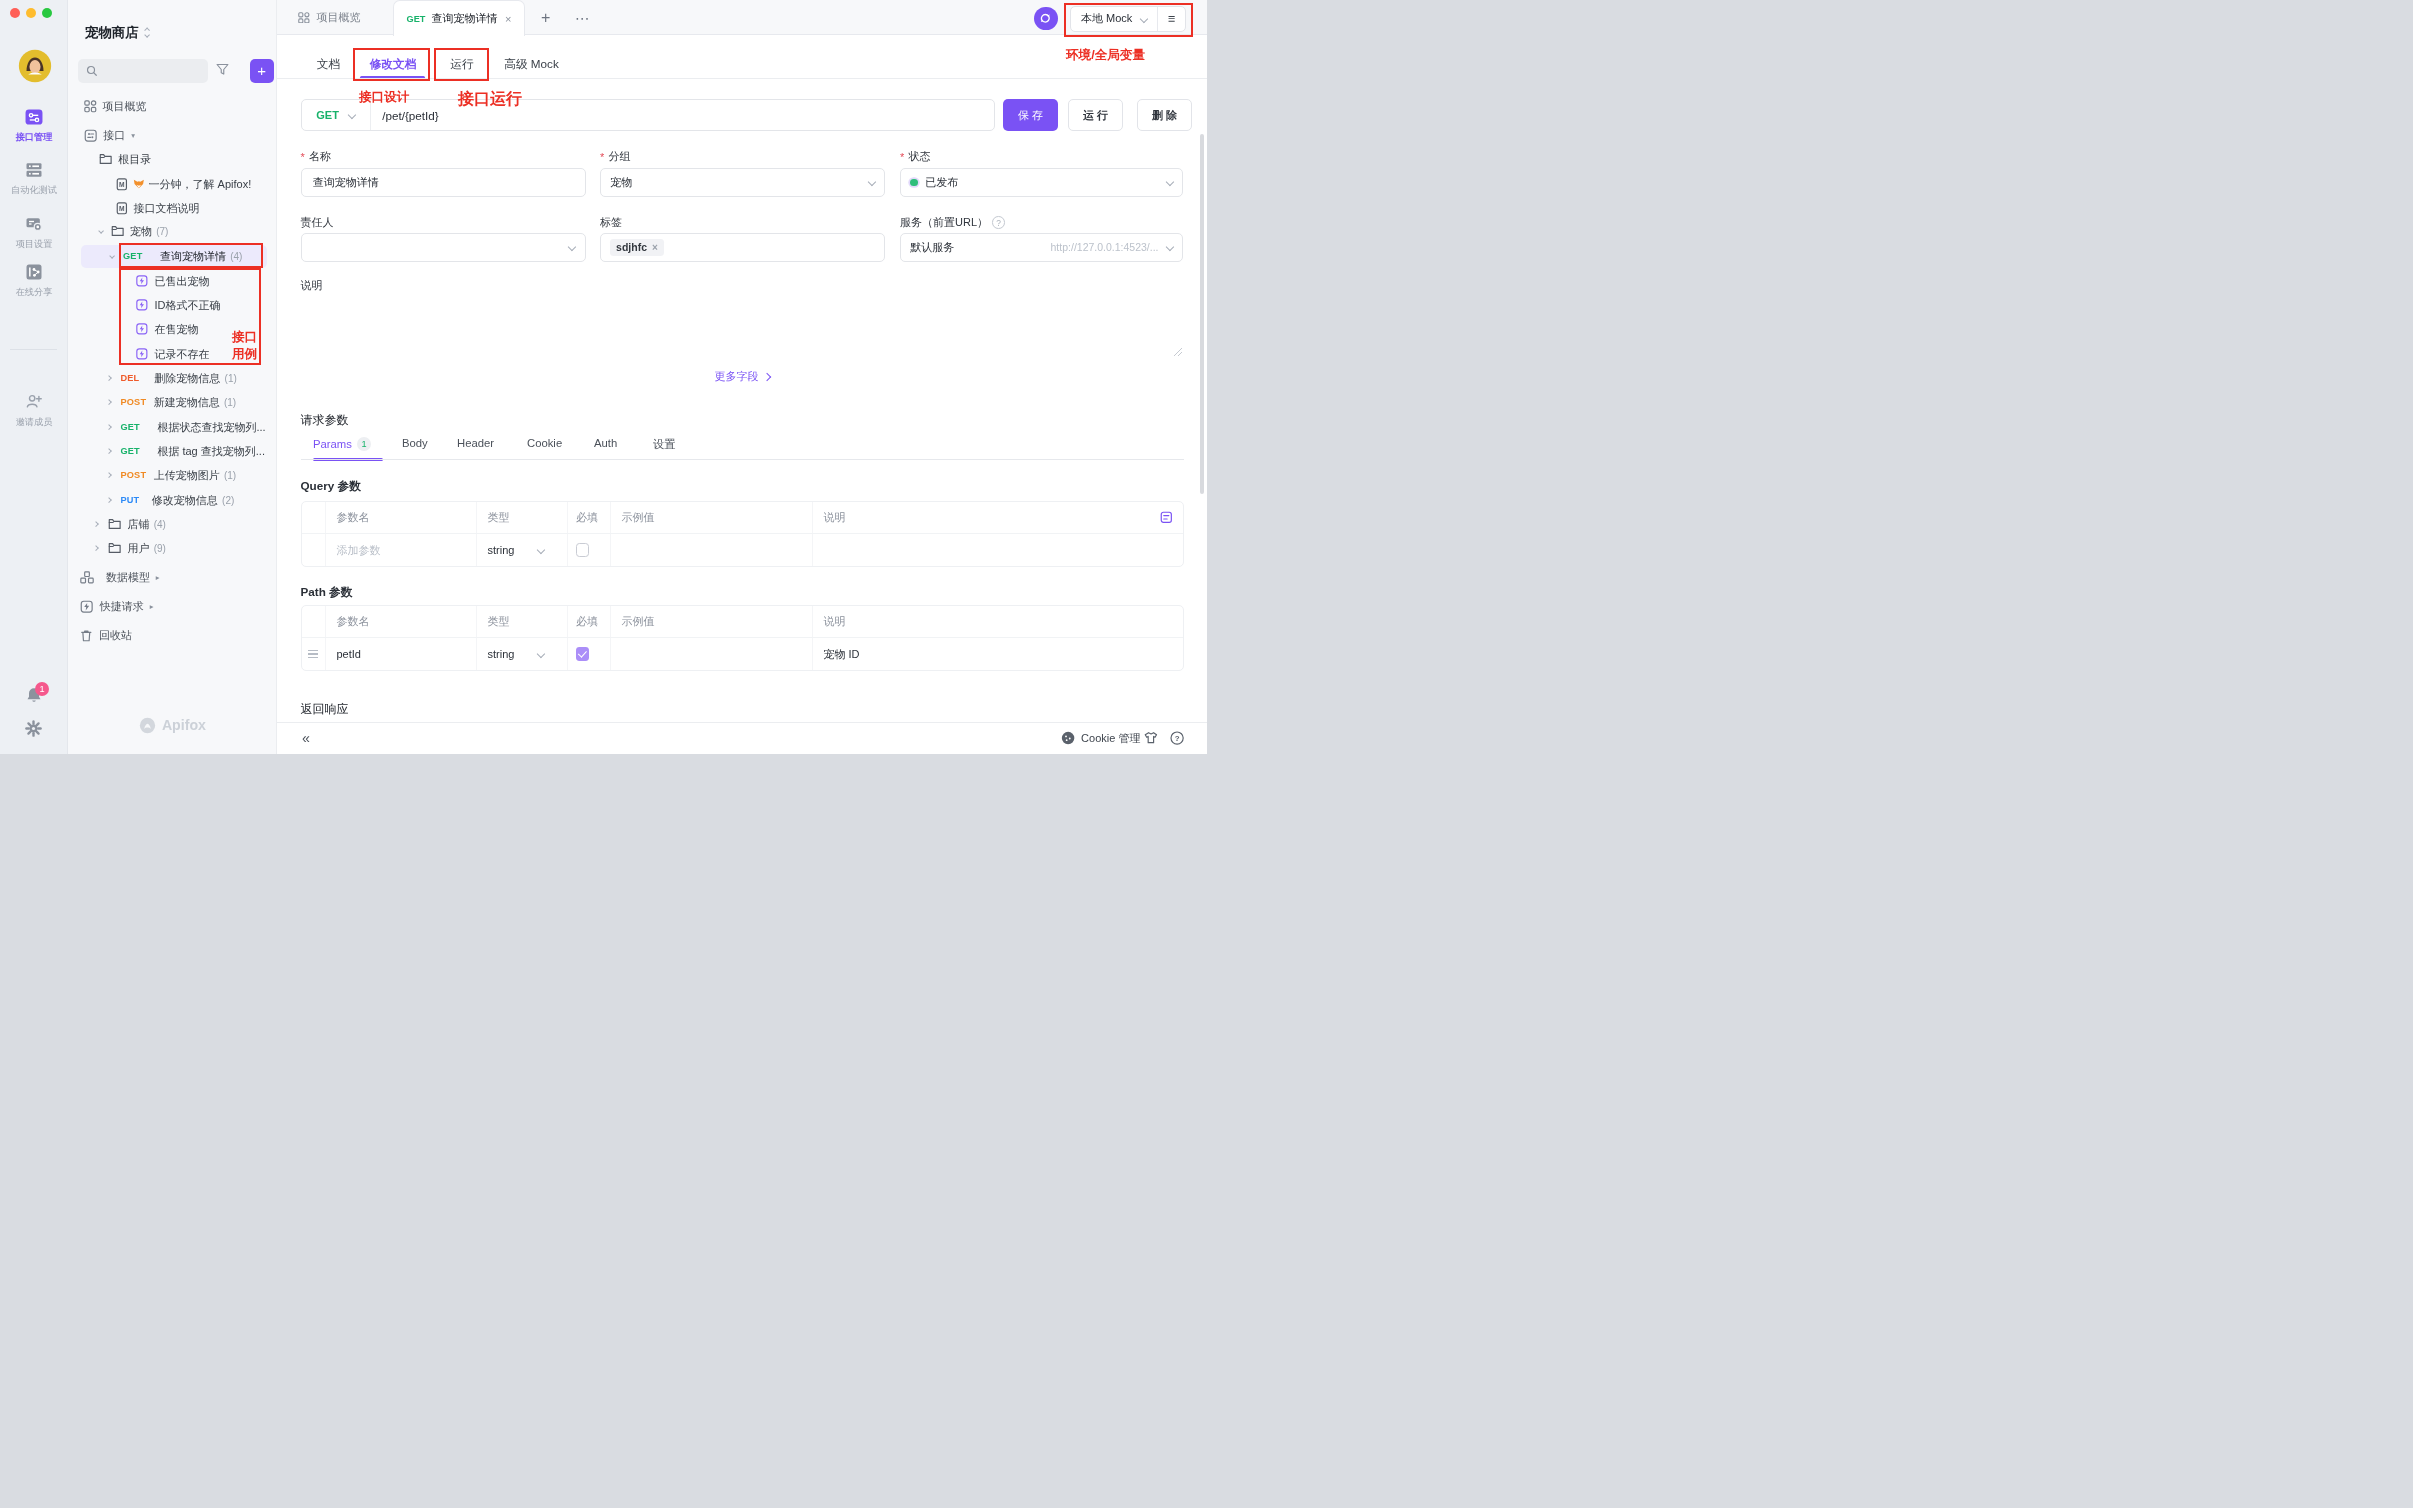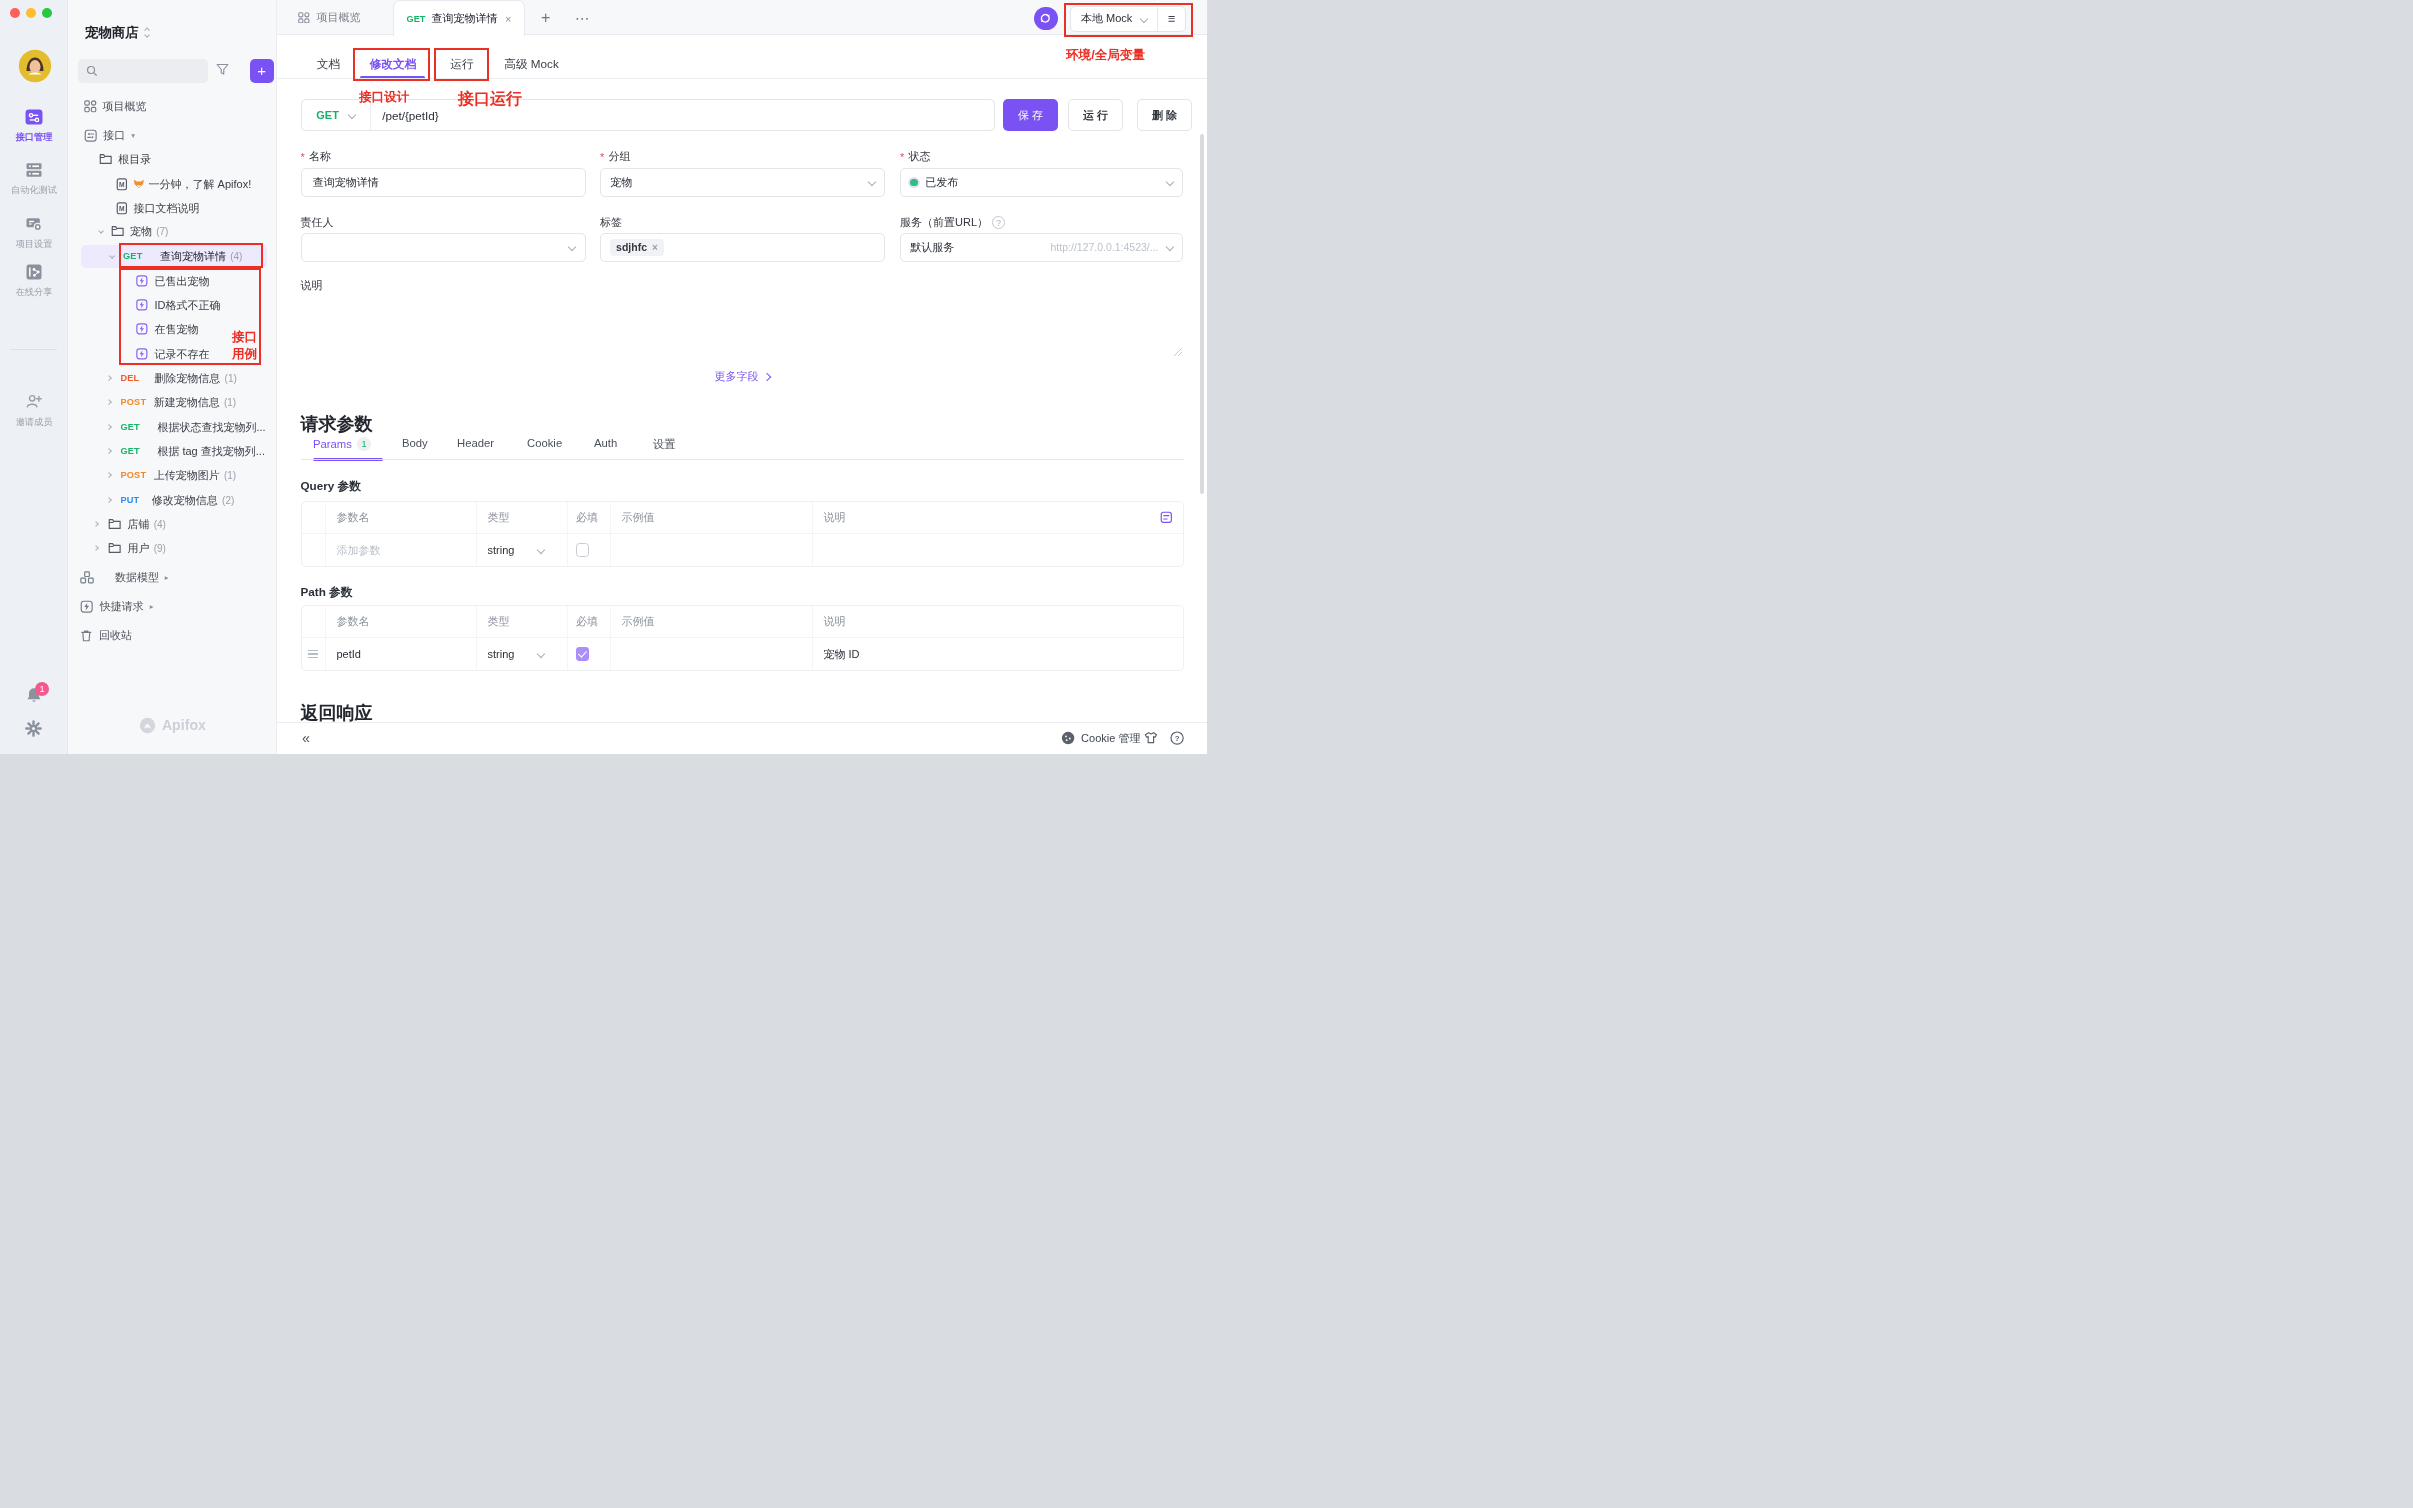--- a/index.html
+++ b/index.html
@@ -82,21 +82,21 @@
   .qmark{width:12.6px;height:12.6px;border-radius:50%;border:0.8px solid #c4c9d1;color:#aab0b9;font-size:8.4px;display:flex;align-items:center;justify-content:center;}
   .dot-pub{width:7.5px;height:7.5px;border-radius:50%;background:var(--pub);box-shadow:0 0 0 1.7px #e2d9fb;margin-right:7.5px;}
   .gurl{margin-left:auto;color:#bcc2cb;font-size:10.5px;padding-right:8.4px;}
   textarea.desc{position:absolute;left:23.5px;top:297px;width:883px;height:60px;border:0.8px solid #e7e9ee;border-radius:5px;resize:none;
         padding:8.4px 10px;font-size:11px;font-family:inherit;color:#2b3038;outline:none;}
   textarea.desc::placeholder{color:#bcc2cb;}
   .resize-corner{position:absolute;left:897px;top:348px;width:7.5px;height:7.5px;
         background:linear-gradient(135deg,transparent 45%,#c6cad1 45%,#c6cad1 55%,transparent 55%,transparent 70%,#c6cad1 70%,#c6cad1 80%,transparent 80%);}
   .morelink{position:absolute;left:0;top:369px;width:930px;display:flex;align-items:center;justify-content:center;gap:5px;
             color:var(--accent);font-size:11px;cursor:pointer;}
-  .h2{position:absolute;font-size:18px;font-weight:700;color:#23272e;}
+  .h2{position:absolute;font-size:12px;font-weight:400;color:#23272e;}
   .ptab{position:absolute;top:437px;font-size:11.3px;color:#4b515a;cursor:pointer;display:flex;align-items:center;gap:5px;}
   .ptab.on{color:var(--accent);}
   .pbadge{width:14.2px;height:14.2px;border-radius:50%;background:#edeff2;color:var(--get);font-size:9.2px;display:flex;align-items:center;justify-content:center;}
   .h3{position:absolute;font-size:11.7px;font-weight:700;color:#2b3038;}
 
   .ptable{position:absolute;left:23.5px;width:883px;border:0.8px solid #eef0f3;border-radius:5px;}
   .prow{display:flex;height:32px;align-items:center;font-size:11px;}
   .prow.head{color:#8b919c;border-bottom:0.8px solid #f1f3f5;}
   .pc{padding-left:11px;display:flex;align-items:center;height:100%;border-right:0.8px solid #f4f5f7;}
   .pc:last-child{border-right:none;}
@@ -432,21 +432,21 @@
     </div>
 
     <div class="trow" style="top:566px">
       <span style="margin-left:11.7px">
         <svg width="14.2" height="13.4" viewBox="0 0 17 16">
             <rect x="5.6" y="1" width="5.6" height="5.6" rx="1" class="ic"></rect>
             <rect x="1" y="8.6" width="5.6" height="5.6" rx="1" class="ic"></rect>
             <rect x="10.2" y="8.6" width="5.6" height="5.6" rx="1" class="ic"></rect>
           </svg>
         </span>
-      <span style="margin-left:21px;color:#4b515a">数据模型</span>
+      <span style="margin-left:12px;color:#4b515a">数据模型</span>
       <span class="caret">▸</span>
     </div>
     <div class="trow" style="top:595px">
       <span style="margin-left:11.7px">
         <svg width="13.4" height="13.4" viewBox="0 0 16 16">
             <rect x="1.5" y="1.5" width="13" height="13" rx="3" class="ic"></rect>
             <polygon points="8.6,3.5 5,8.5 7.4,8.5 6.8,12.4 11,7 8.4,7" fill="#767d88"></polygon>
           </svg>
         </span>
       <span style="margin-left:6.7px;color:#4b515a">快捷请求</span>

